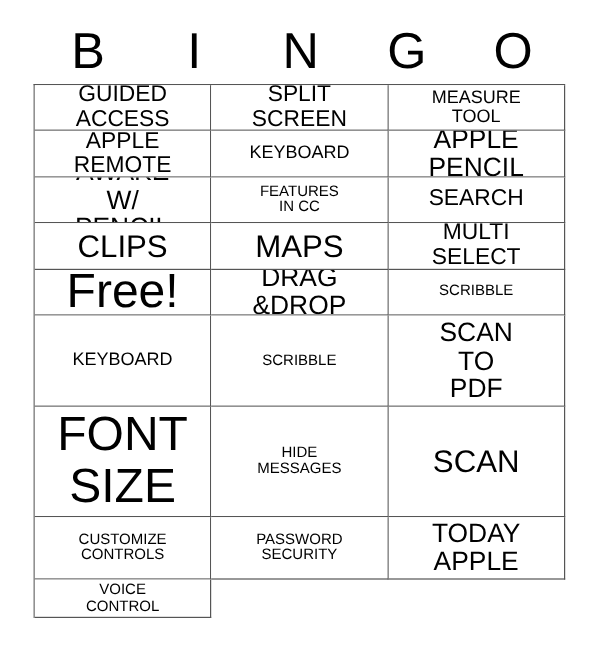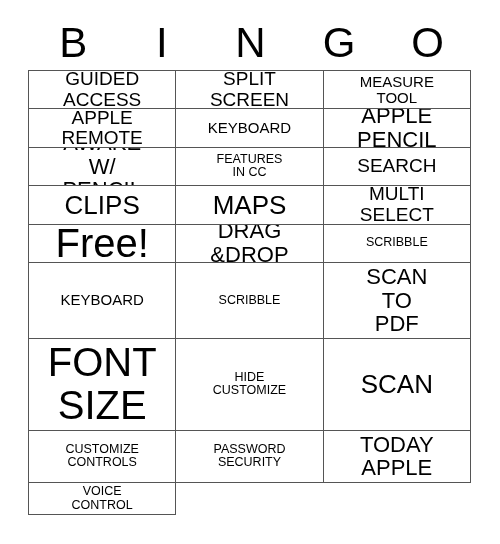--- a/index.html
+++ b/index.html
@@ -172,21 +172,21 @@
         <span class="cell-text fs-lg">SCAN
 TO
 PDF</span>
       </div>
       <div class="cell">
         <span class="cell-text fs-xxl">FONT
 SIZE</span>
       </div>
       <div class="cell">
         <span class="cell-text fs-xs">HIDE
-CUSTOMIZE</span>
+MESSAGES</span>
       </div>
       <div class="cell">
         <span class="cell-text fs-xl">SCAN</span>
       </div>
       <div class="cell">
         <span class="cell-text fs-xs">CUSTOMIZE
 CONTROLS</span>
       </div>
       <div class="cell">
         <span class="cell-text fs-xs">PASSWORD

